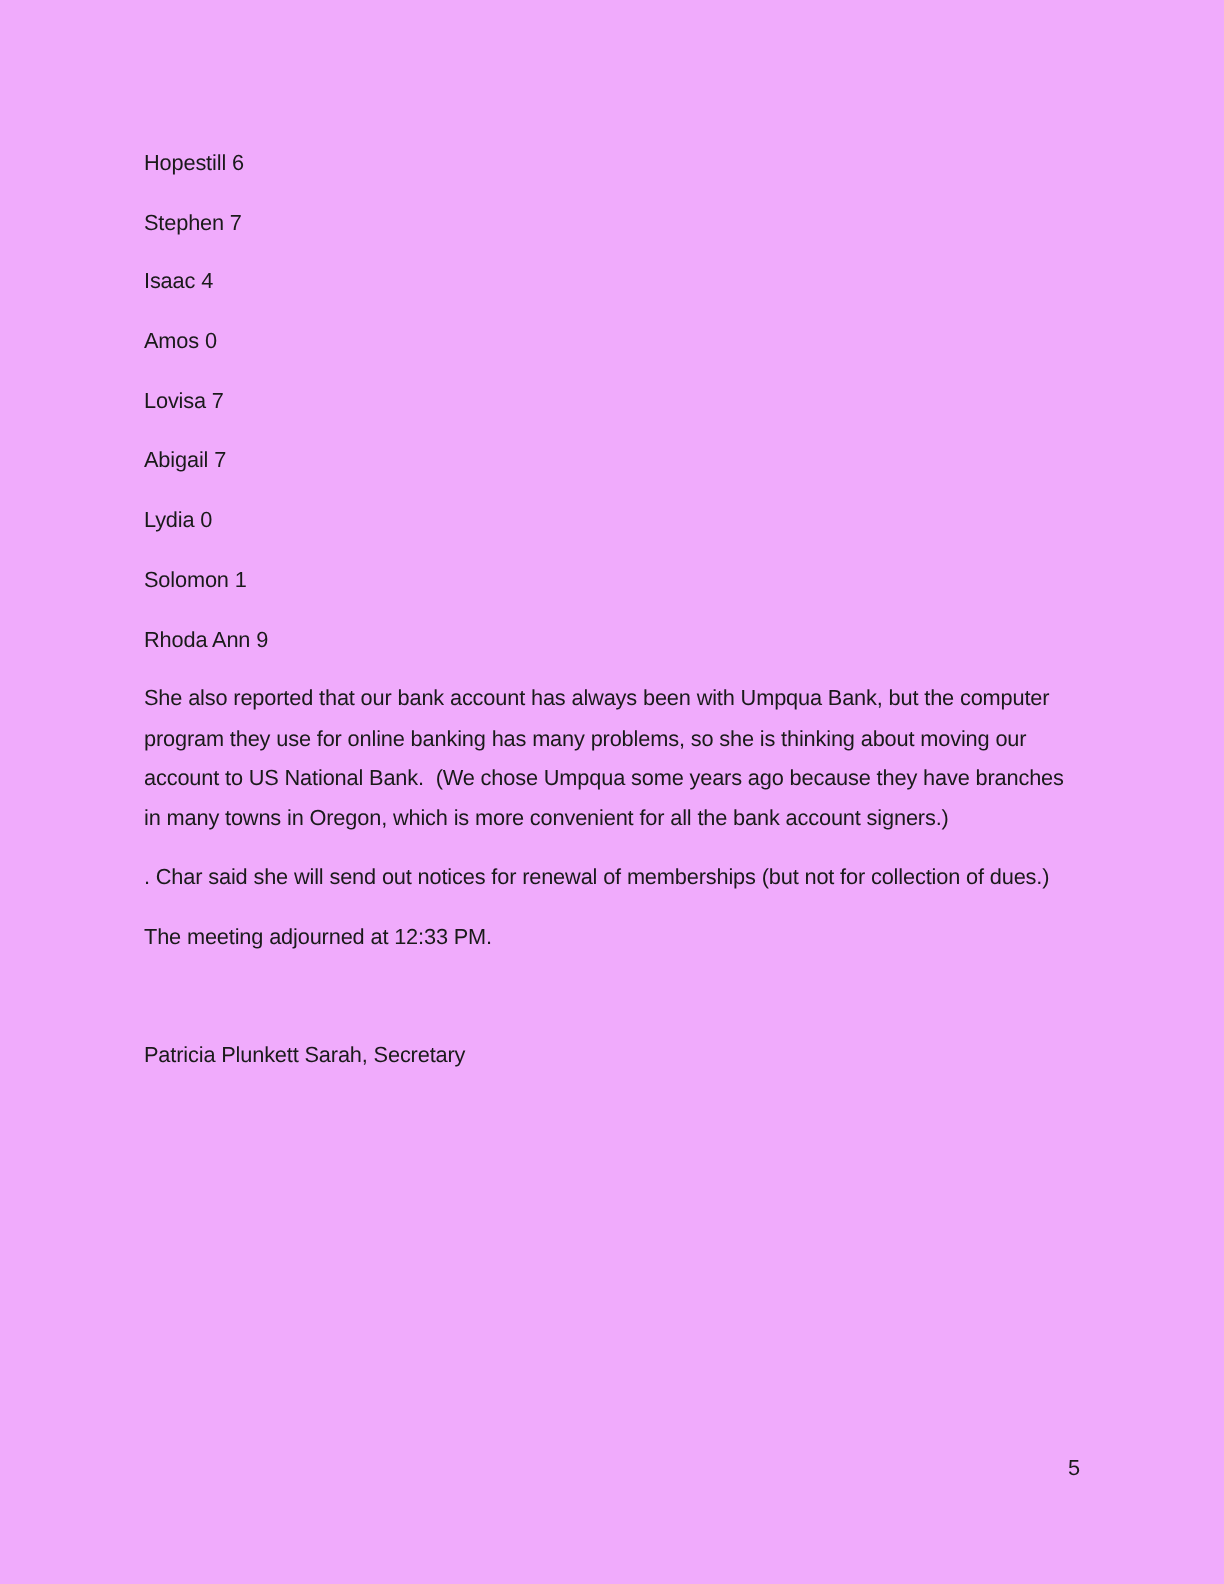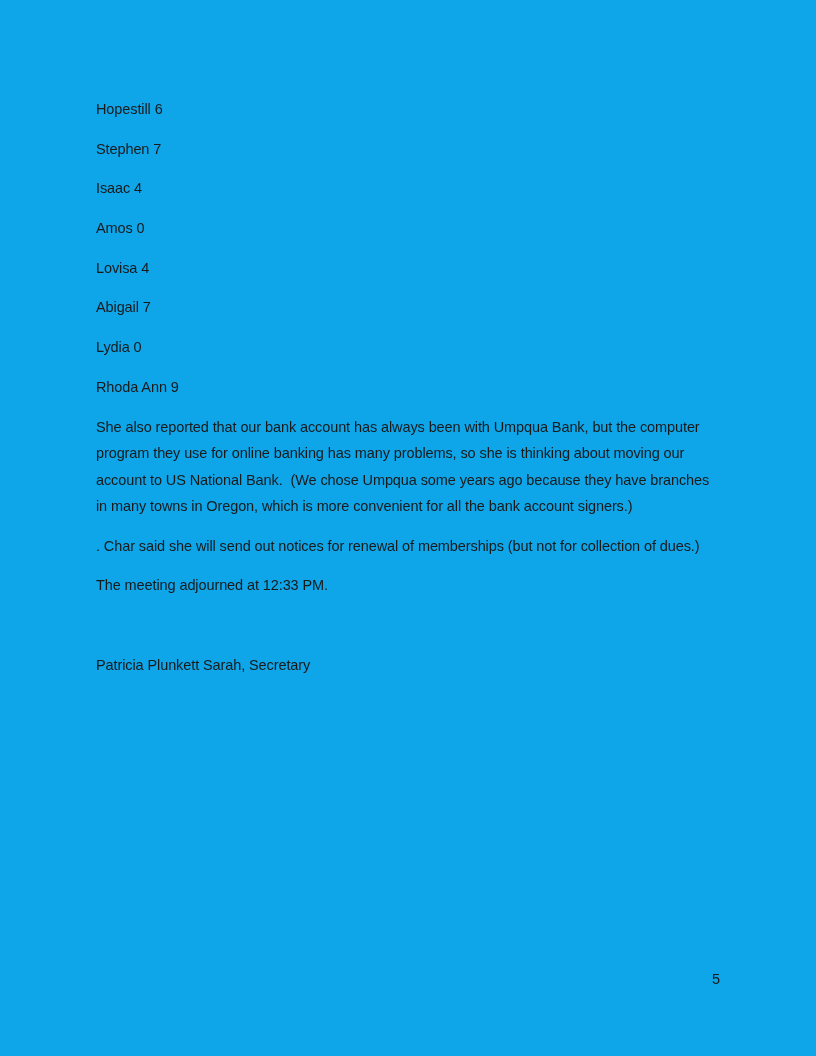--- a/index.html
+++ b/index.html
@@ -4,21 +4,21 @@
 <style>
   html, body {
     margin: 0;
     padding: 0;
     background: #ffffff;
   }
   .page {
     position: relative;
     width: 816px;
     height: 1056px;
-    background: #0ea5e9;
+    background: #f0abfc;
     font-family: "Liberation Sans", sans-serif;
     color: #1a1a1a;
     overflow: hidden;
   }
   .content {
     position: absolute;
     left: 96px;
     top: 96px;
     width: 628px;
   }
@@ -45,23 +45,24 @@
 </head>
 <body>
 
 <div class="page">
   <div class="content">
 
     <p class="para">Hopestill 6</p>
     <p class="para">Stephen 7</p>
     <p class="para">Isaac 4</p>
     <p class="para">Amos 0</p>
-    <p class="para">Lovisa 4</p>
+    <p class="para">Lovisa 7</p>
     <p class="para">Abigail 7</p>
     <p class="para">Lydia 0</p>
+    <p class="para">Solomon 1</p>
     <p class="para">Rhoda Ann 9</p>
 
 
     <p class="para">She also reported that our bank account has always been with Umpqua Bank, but the computer program they use for online banking has many problems, so she is thinking about moving our account to US National Bank.  (We chose Umpqua some years ago because they have branches in many towns in Oregon, which is more convenient for all the bank account signers.)</p>
     <p class="para">. Char said she will send out notices for renewal of memberships (but not for collection of dues.)</p>
     <p class="para">The meeting adjourned at 12:33 PM.</p>
 
     <div class="spacer-para"></div>
 
     <p class="para">Patricia Plunkett Sarah, Secretary</p>

